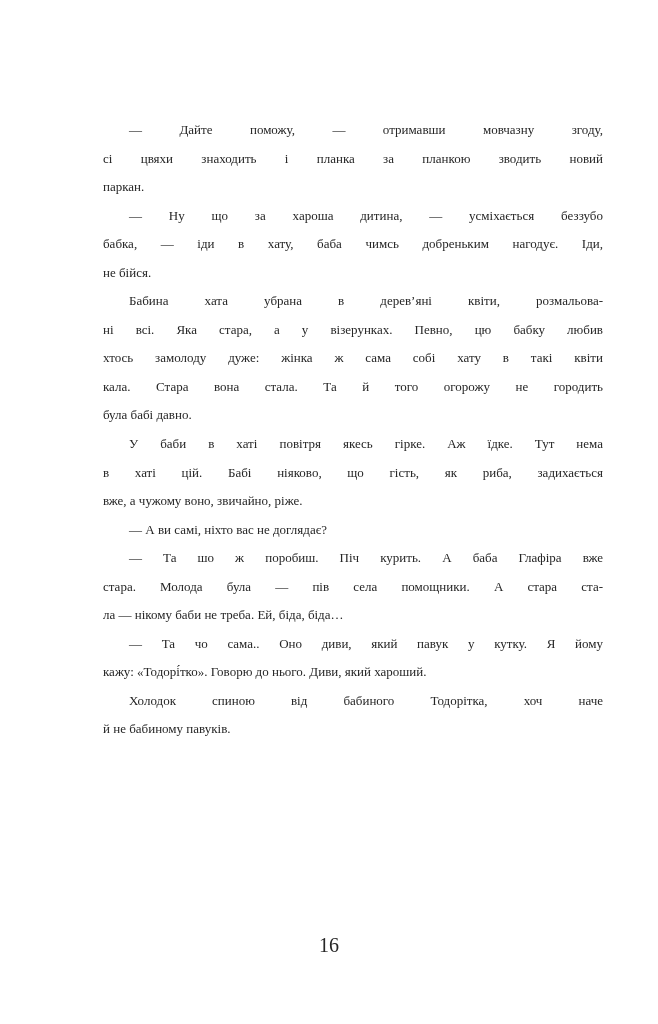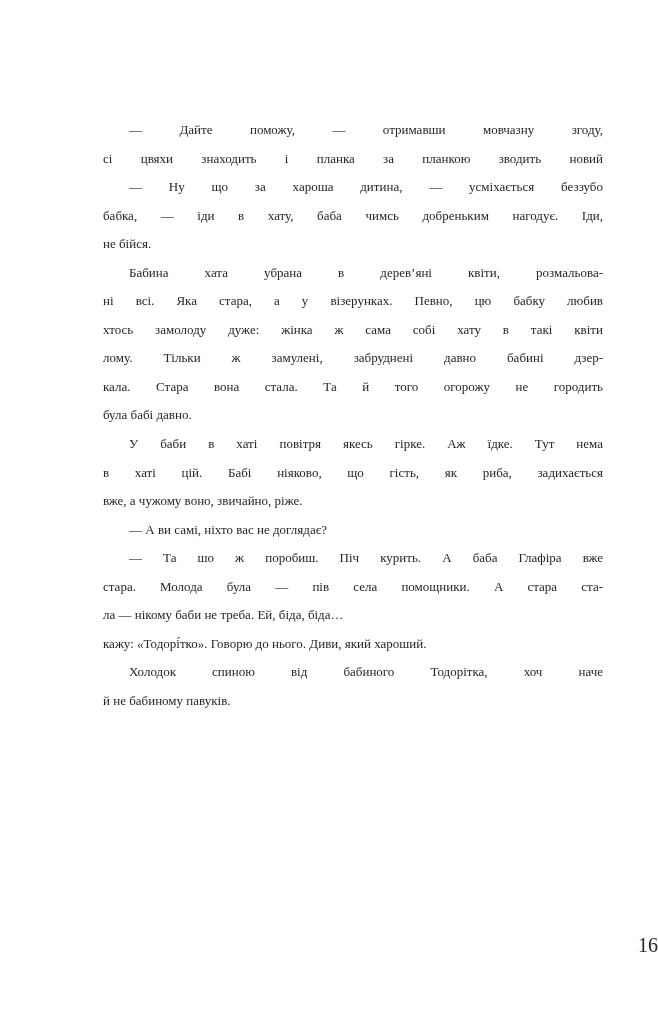--- a/index.html
+++ b/index.html
@@ -33,62 +33,63 @@
     text-align-last: left;
   }
   .line.first {
     text-indent: 26px;
   }
   .page-number {
     position: absolute;
     left: 0;
     top: 933px;
     width: 658px;
-    text-align: right;
+    text-align: center;
     color: #262626;
     font-size: 20px;
     line-height: 24px;
   }
 </style>
 </head>
 <body>
 
 <div class="page">
   <div class="text-block">
       <div class="paragraph">
         <div class="line first">— Дайте поможу, — отримавши мовчазну згоду,</div>
         <div class="line">сі цвяхи знаходить і планка за планкою зводить новий</div>
+        <div class="line last">паркан.</div>
       </div>
       <div class="paragraph">
         <div class="line first">— Ну що за хароша дитина, — усміхається беззубо</div>
         <div class="line">бабка, — іди в хату, баба чимсь добреньким нагодує. Іди,</div>
         <div class="line last">не бійся.</div>
       </div>
       <div class="paragraph">
         <div class="line first">Бабина хата убрана в дерев’яні квіти, розмальова-</div>
         <div class="line">ні всі. Яка стара, а у візерунках. Певно, цю бабку любив</div>
         <div class="line">хтось замолоду дуже: жінка ж сама собі хату в такі квіти</div>
-        <div class="line">лому. Тільки ж замулені, забруднені давно бабині дзер-</div>
         <div class="line">кала. Стара вона стала. Та й того огорожу не городить</div>
         <div class="line last">була бабі давно.</div>
       </div>
       <div class="paragraph">
         <div class="line first">У баби в хаті повітря якесь гірке. Аж їдке. Тут нема</div>
         <div class="line">в хаті цій. Бабі ніяково, що гість, як риба, задихається</div>
         <div class="line last">вже, а чужому воно, звичайно, ріже.</div>
       </div>
       <div class="paragraph">
         <div class="line first last">— А ви самі, ніхто вас не доглядає?</div>
       </div>
       <div class="paragraph">
         <div class="line first">— Та шо ж поробиш. Піч курить. А баба Глафіра вже</div>
         <div class="line">стара. Молода була — пів села помощники. А стара ста-</div>
         <div class="line last">ла — нікому баби не треба. Ей, біда, біда…</div>
       </div>
       <div class="paragraph">
+        <div class="line first">— Та чо сама.. Оно диви, який павук у кутку. Я йому</div>
         <div class="line last">кажу: «Тодорі́тко». Говорю до нього. Диви, який хароший.</div>
       </div>
       <div class="paragraph">
         <div class="line first">Холодок спиною від бабиного Тодорітка, хоч наче</div>
         <div class="line last">й не бабиному павуків.</div>
       </div>
     </div>
   <div class="page-number">16</div>
 </div>
 

